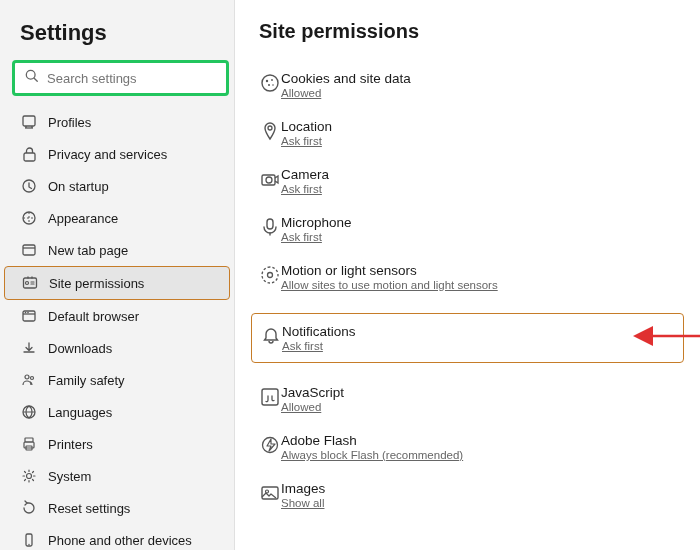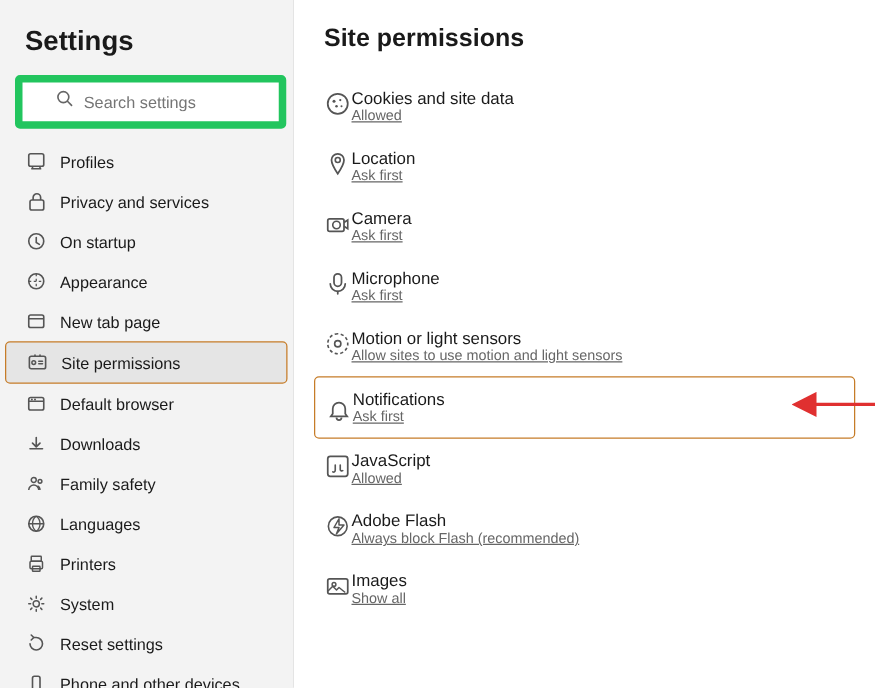--- a/index.html
+++ b/index.html
@@ -25,23 +25,23 @@
       font-size: 22px;
       font-weight: 600;
       color: #1a1a1a;
       padding: 0 20px 14px 20px;
     }
     .search-box {
       margin: 0 5px 10px 12px;
       display: flex;
       align-items: center;
       background: #fff;
-      border: 6px solid #22c55e;
+      border: 3px solid #22c55e;
       border-radius: 4px;
-      padding: 6px 27px;
+      padding: 6px 10px;
       gap: 8px;
     }
     .search-box input {
       border: none;
       outline: none;
       background: transparent;
       font-size: 13px;
       color: #444;
       width: 100%;
     }
@@ -97,23 +97,22 @@
       align-items: flex-start;
       padding: 10px 8px;
       border-radius: 4px;
       cursor: pointer;
       margin: 0 -8px;
     }
     .permission-item.highlighted {
       border: 1.5px solid #c67c28;
       border-radius: 4px;
       background: #fff;
-      margin: 0 -8px;
+      margin: 12px -8px;
       padding: 10px 8px;
-      align-items: flex-end;
     }
     .perm-icon {
       width: 22px;
       height: 22px;
       flex-shrink: 0;
       margin-top: 1px;
       display: flex;
       align-items: center;
       justify-content: center;
       color: #444;

